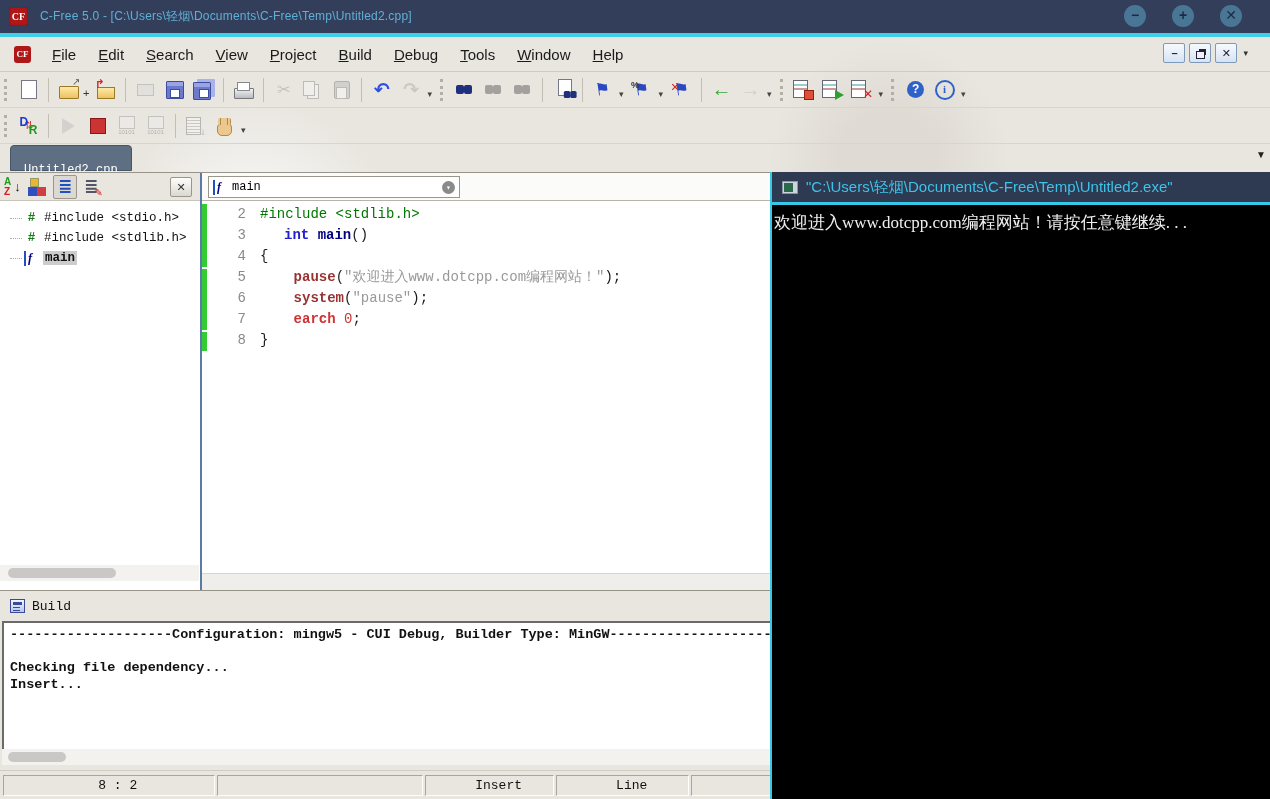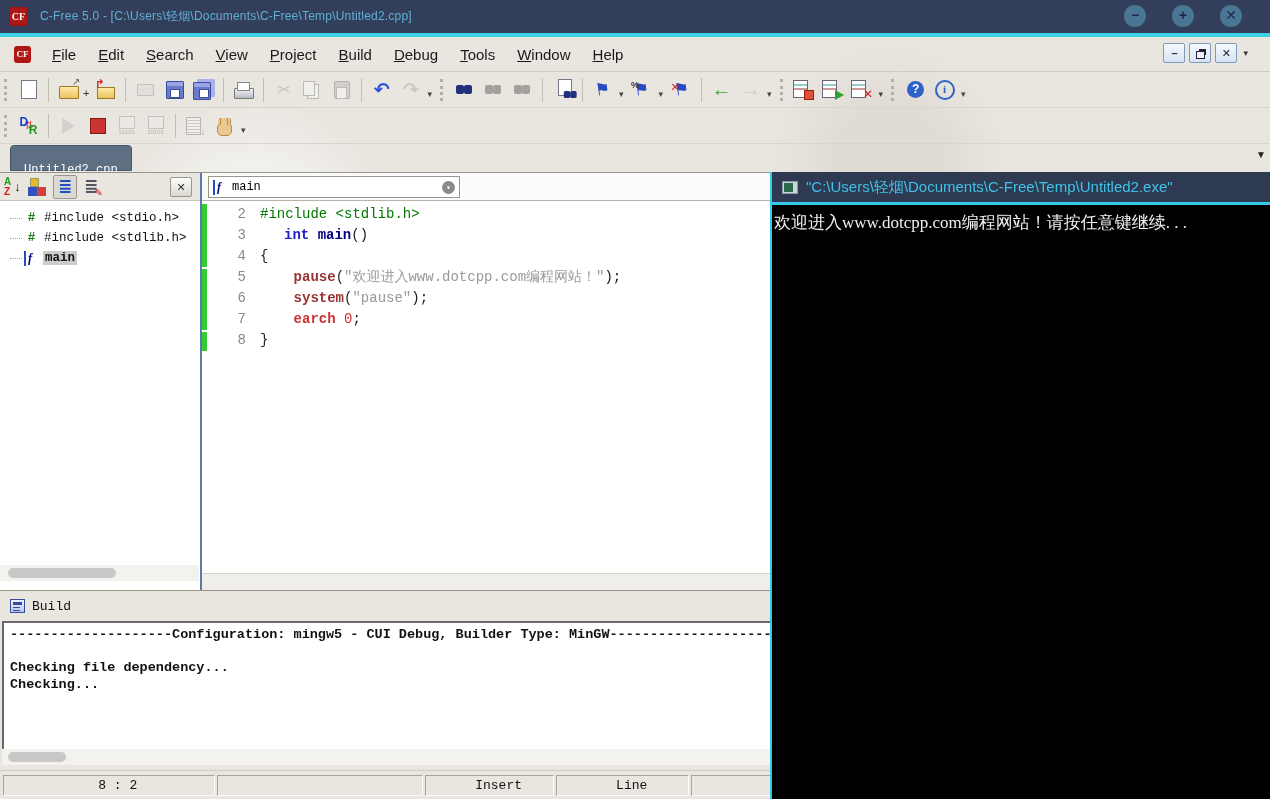--- a/index.html
+++ b/index.html
@@ -469,21 +469,21 @@
 
 <div id="build-panel">
   <div id="build-tab">
     <span class="bico"></span>
     <span class="blbl mono">Build</span>
   </div>
   <div id="build-out" class="mono">
       <div class="bline">--------------------Configuration: mingw5 - CUI Debug, Builder Type: MinGW------------------------------</div>
       <div class="bline"></div>
       <div class="bline">Checking file dependency...</div>
-      <div class="bline">Checking...</div>
+      <div class="bline">Insert...</div>
       <div class="bline"></div>
     </div>
   <div id="build-hscroll">
       <div class="thumb"></div>
     </div>
 </div>
 
 <div id="statusbar" class="mono">
     <div class="scell" style="width: 213px;">8 : 2</div>
     <div class="scell" style="width: 208px;"></div>

